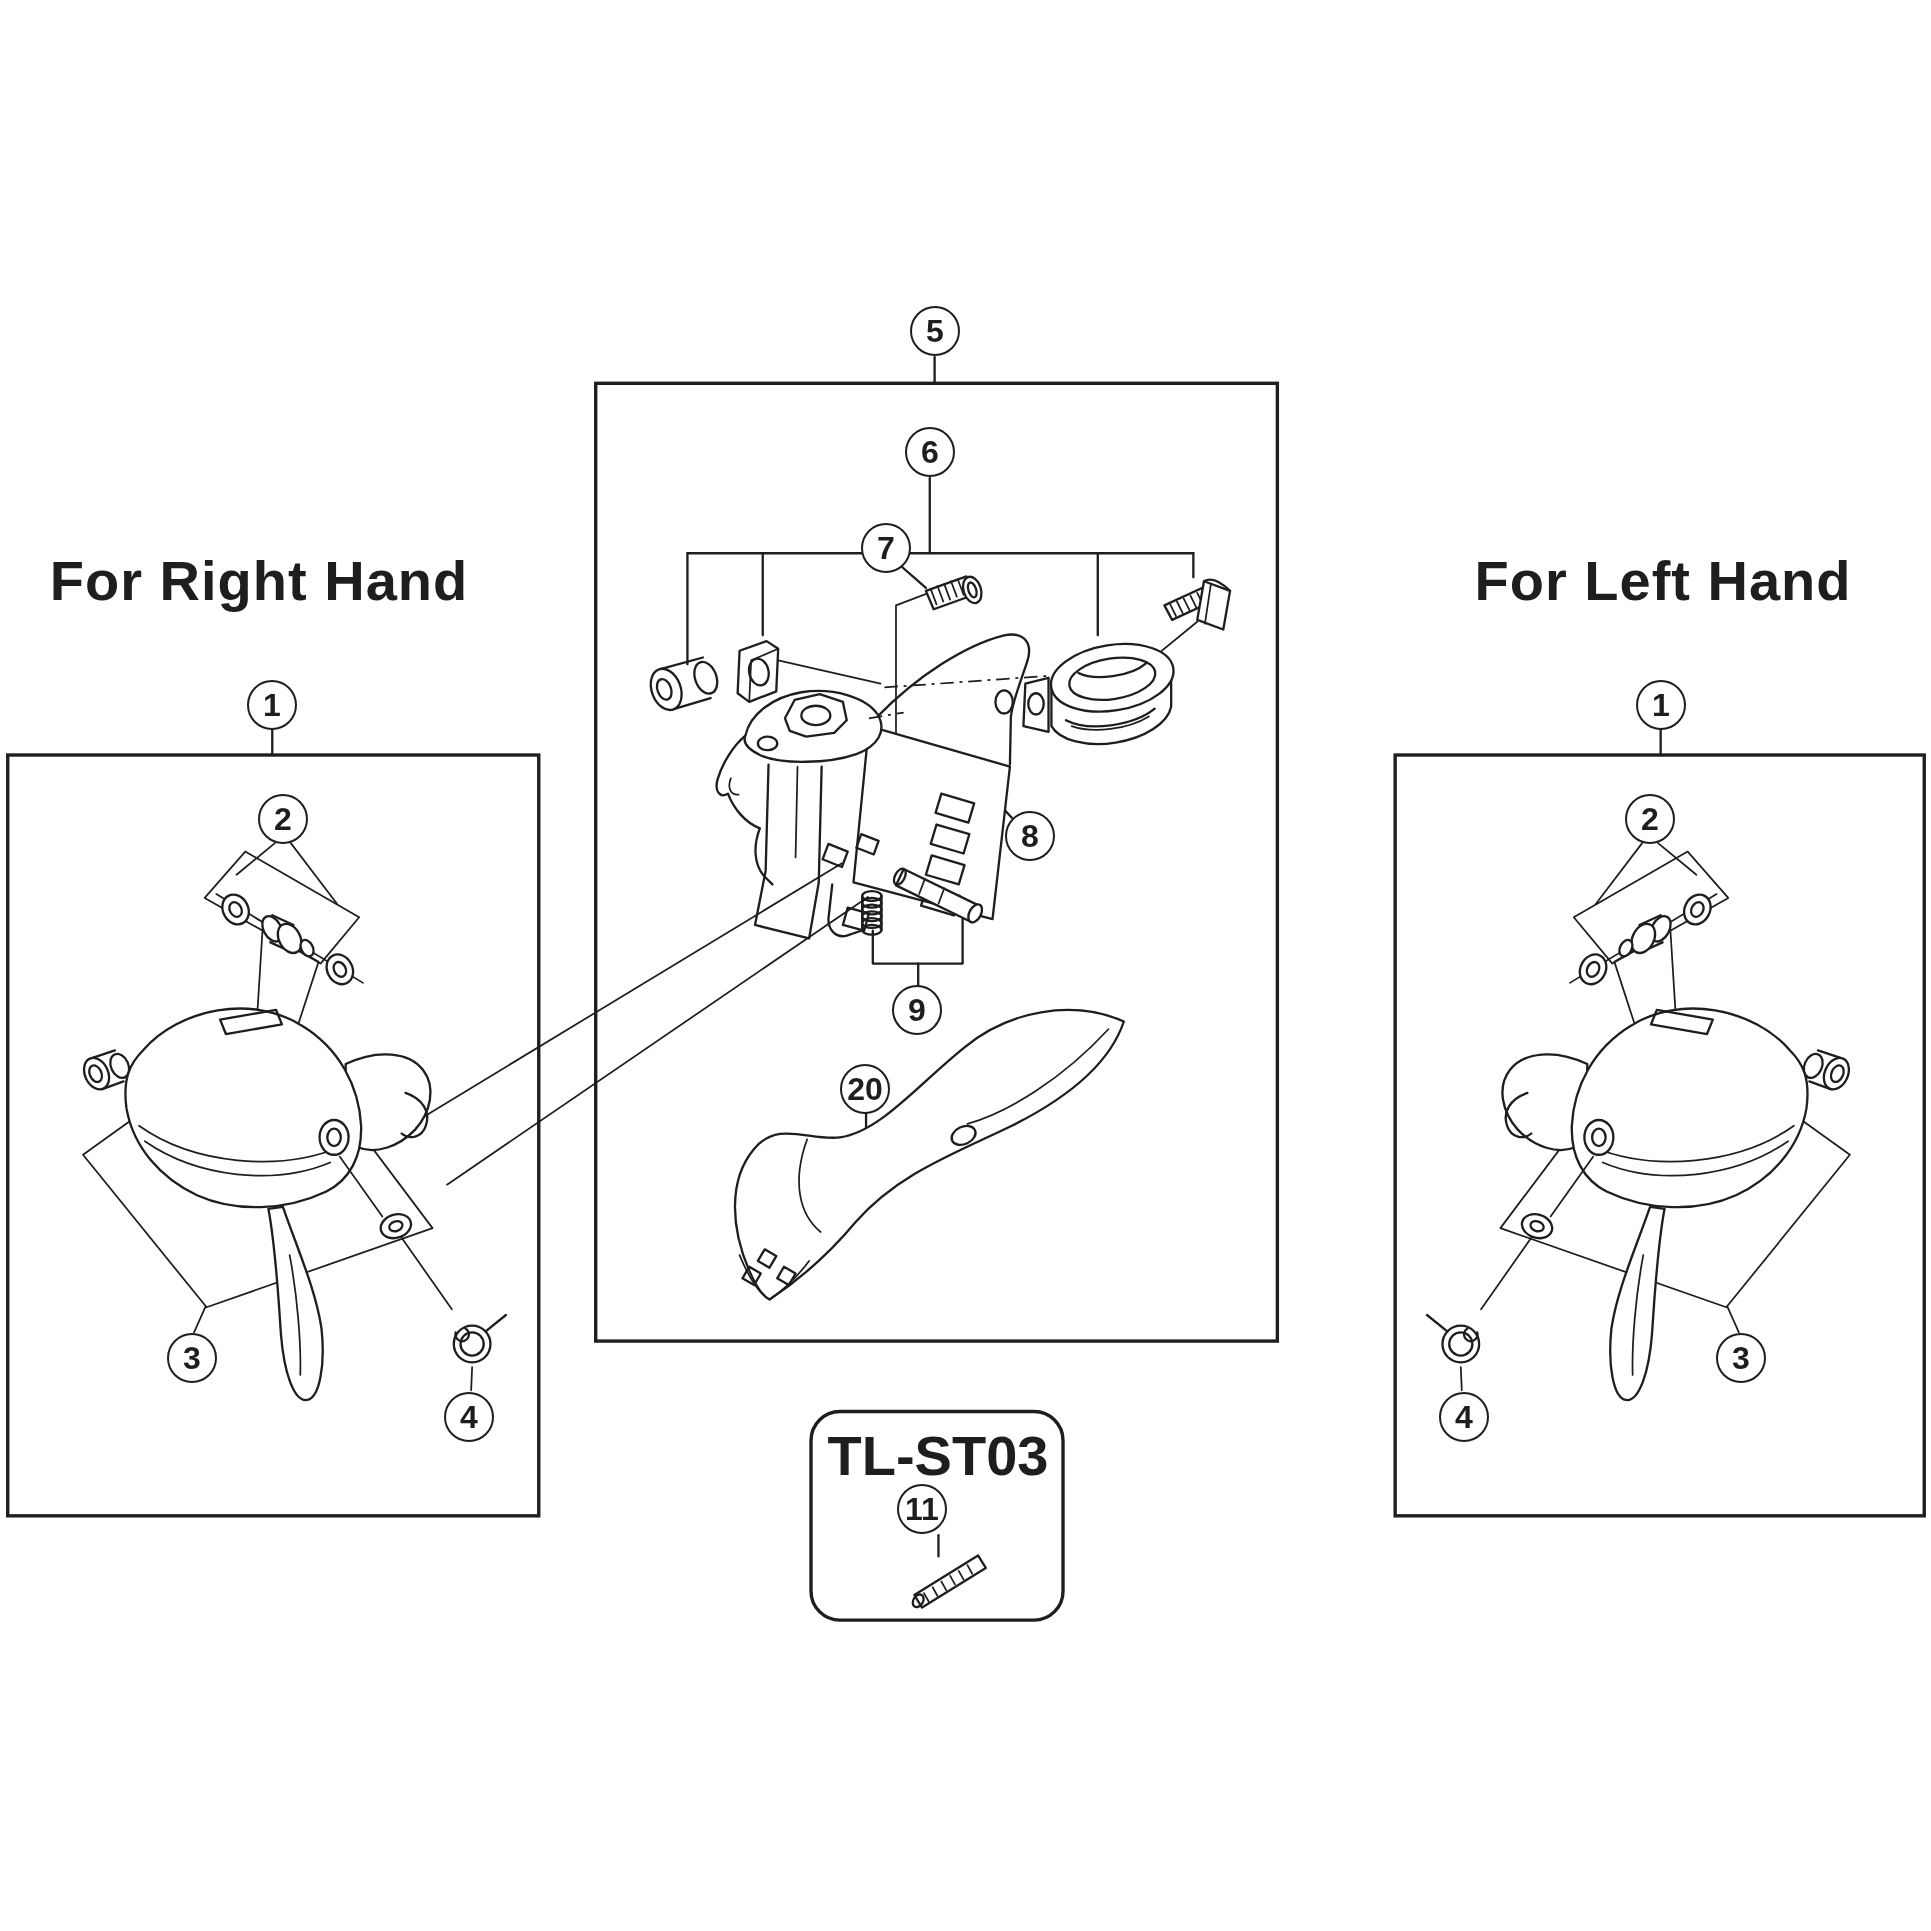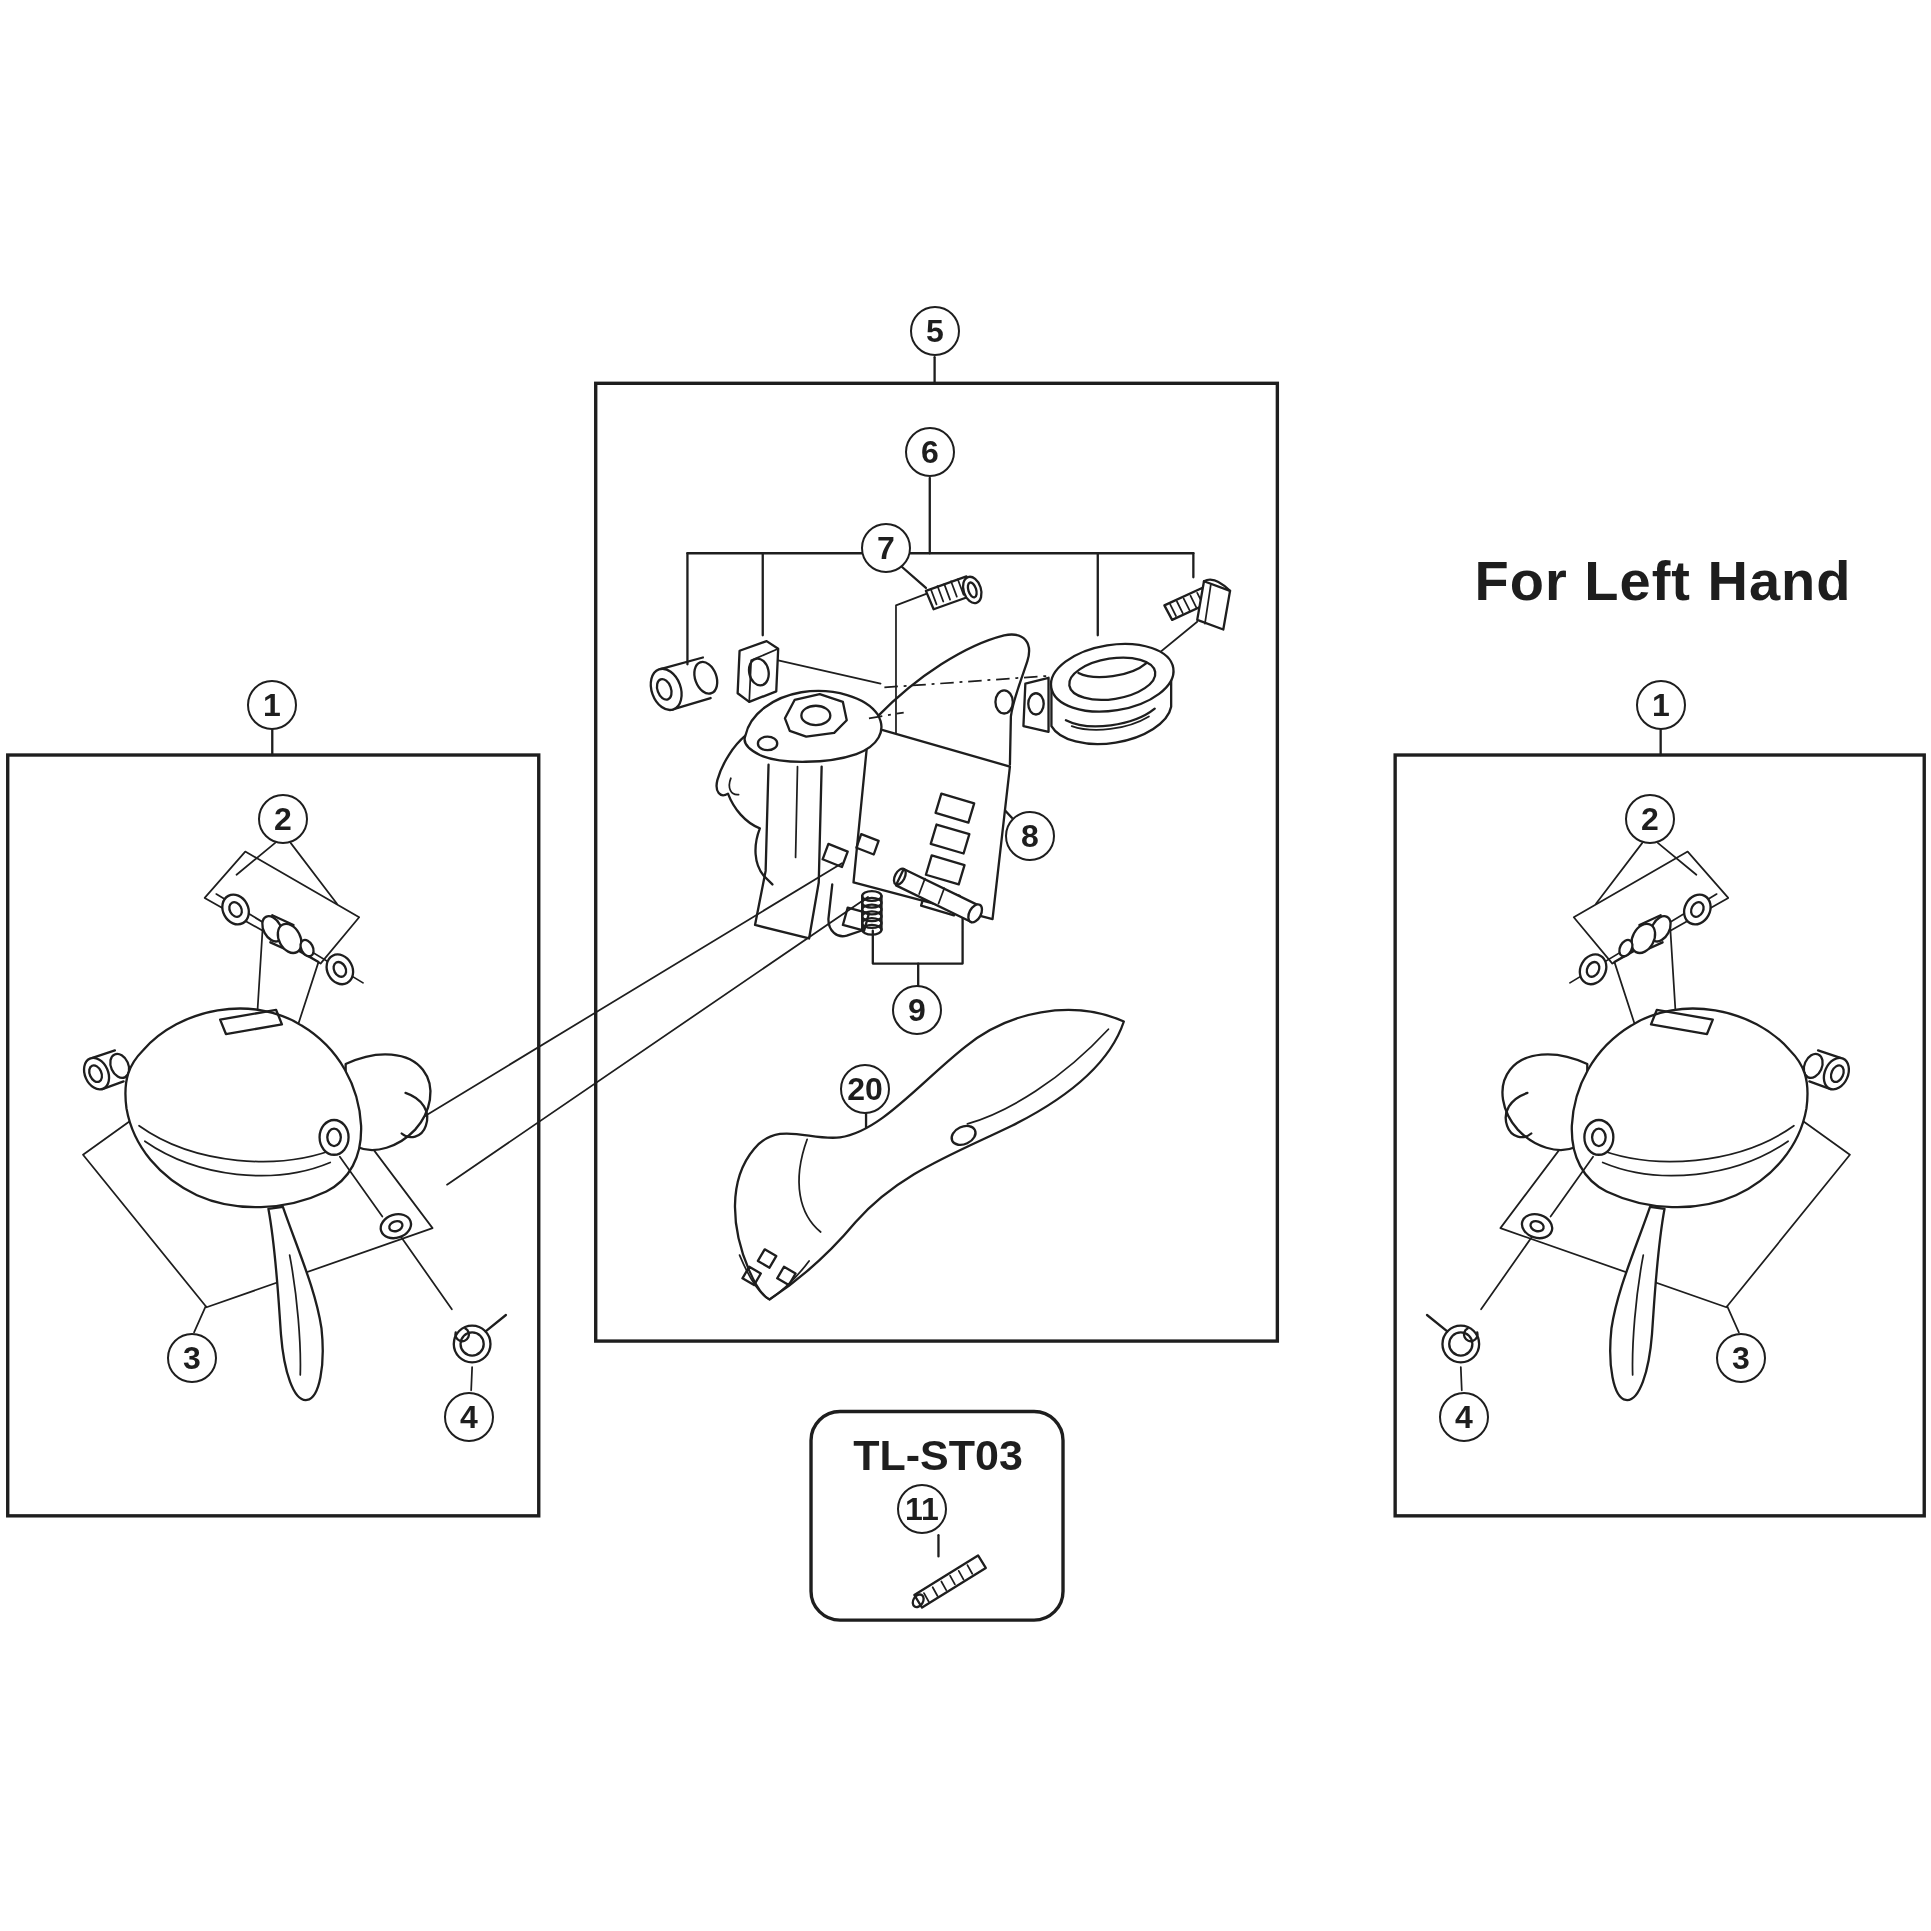--- a/index.html
+++ b/index.html
@@ -17,21 +17,21 @@
     font-weight:bold;
     font-size:56px;
     color:#1e1e1e;
     white-space:nowrap;
     letter-spacing:1px;
   }
   .tool-label{
     position:absolute;
     transform:translate(-50%,-50%);
     font-weight:bold;
-    font-size:43px;
+    font-size:56px;
     color:#1e1e1e;
     white-space:nowrap;
   }
   .callout{
     position:absolute;
     width:50px;height:50px;
     border:2.9px solid #1e1e1e;
     border-radius:50%;
     background:#fff;
     transform:translate(-50%,-50%);
@@ -253,20 +253,23 @@
     <path class="thin" d="M766,1300 C776,1324 786,1340 797,1346 C812,1336 826,1322 838,1306"></path>
   </g>
 
   <g>
     <path class="stw" d="M947,1652 L1013,1611 L1021,1624 L955,1665 Z"></path>
     <path class="thin" d="M957,1650 L962,1659 M966,1644 L971,1653 M975,1638 L980,1647 M984,1632 L989,1641 M993,1627 L998,1636 M1002,1621 L1007,1630"></path>
     <ellipse class="st" cx="951" cy="1658" rx="5" ry="7" transform="rotate(32 951 1658)"></ellipse>
   </g>
 </svg>
 
+  <div class="title" style="left:259px;top:580px;">
+    <span>For Right Hand</span>
+  </div>
   <div class="title" style="left:1663px;top:580px;">
     <span>For Left Hand</span>
   </div>
   <div class="tool-label" style="left:938px;top:1455px;">
     <span>TL-ST03</span>
   </div>
 
   <div class="callout" style="left:272px;top:705px;">
       <span>1</span>
     </div>

